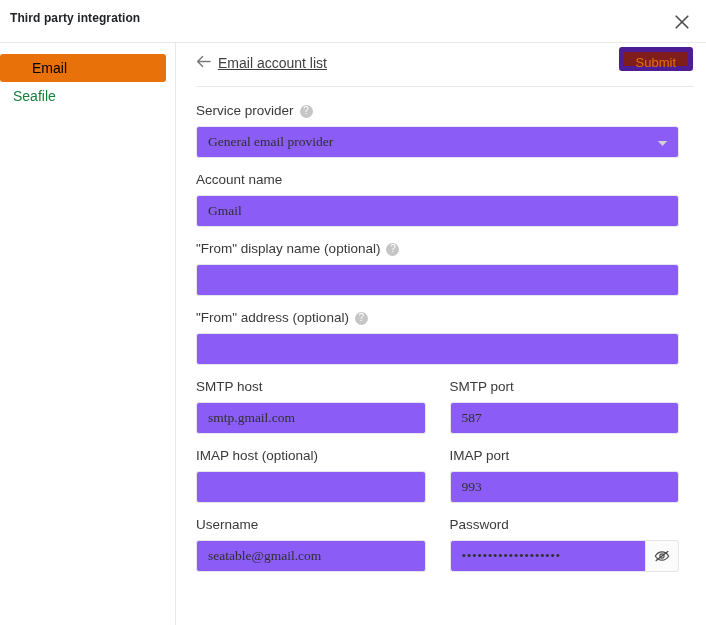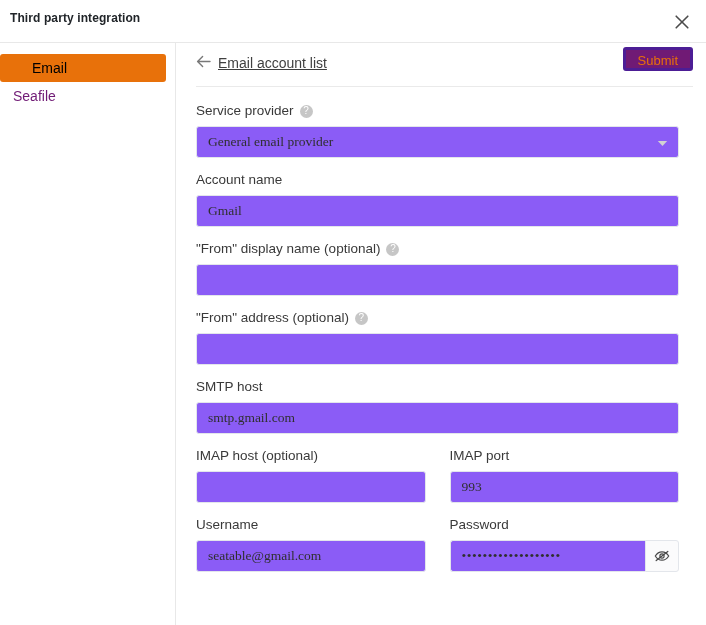--- a/index.html
+++ b/index.html
@@ -53,21 +53,21 @@
     border-right: 1px solid #e8e8e8;
     padding-top: 11px;
     background: #ffffff;
     flex: 0 0 176px;
   }
   .side-item {
     height: 28px;
     line-height: 28px;
     padding-left: 13px;
     font-size: 14px;
-    color: #701a75;
+    color: #15803d;
     cursor: pointer;
     margin: 0 9px 0 0;
     border-radius: 3px;
   }
   .side-item.active {
     background: #e8710a;
     color: #000000;
     padding-left: 32px;
   }
 
@@ -94,22 +94,22 @@
   .back-text { font-size: 14px; color: #3f3f3f; text-decoration: underline; }
   .submit-btn {
     position: absolute;
     right: 0; top: 16px;
     transform: translateY(-50%);
     height: 24px;
     padding: 0 12px;
     line-height: 22px;
     font-size: 13px;
     color: #e8710a;
-    background: #701a75;
-    border: 3px solid #4c1d95;
+    background: #7f1d1d;
+    border: 5px solid #4c1d95;
     border-radius: 3px;
     cursor: pointer;
     font-family: "Liberation Sans", sans-serif;
   }
 
   .form-area {
     padding: 16px 27px 0 20px;
   }
   .field { margin-bottom: 14px; }
   .field-label {
@@ -274,20 +274,26 @@
           <input class="input" type="text" value="" style="">
         </div>
 
         <div class="row2">
           <div class="col field">
             <div class="field-label">
               <span>SMTP host</span>
             </div>
             <input class="input" type="text" value="smtp.gmail.com" style="">
           </div>
+          <div class="col field">
+            <div class="field-label">
+              <span>SMTP port</span>
+            </div>
+            <input class="input" type="text" value="587" style="">
+          </div>
         </div>
 
         <div class="row2">
           <div class="col field">
             <div class="field-label">
               <span>IMAP host (optional)</span>
             </div>
             <input class="input" type="text" value="" style="">
           </div>
           <div class="col field">

